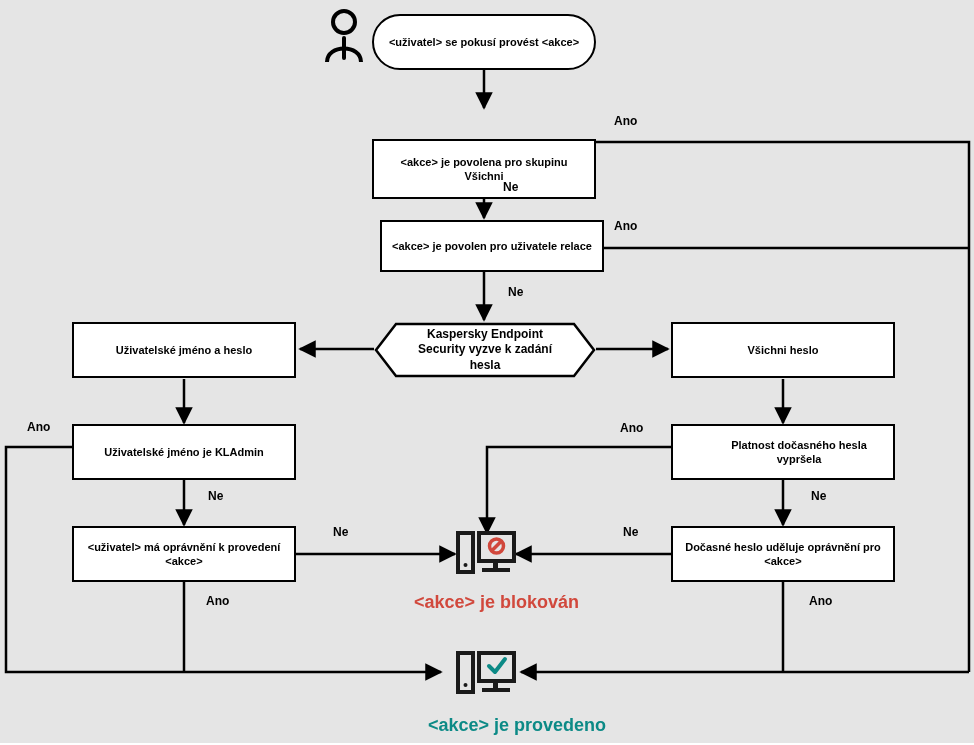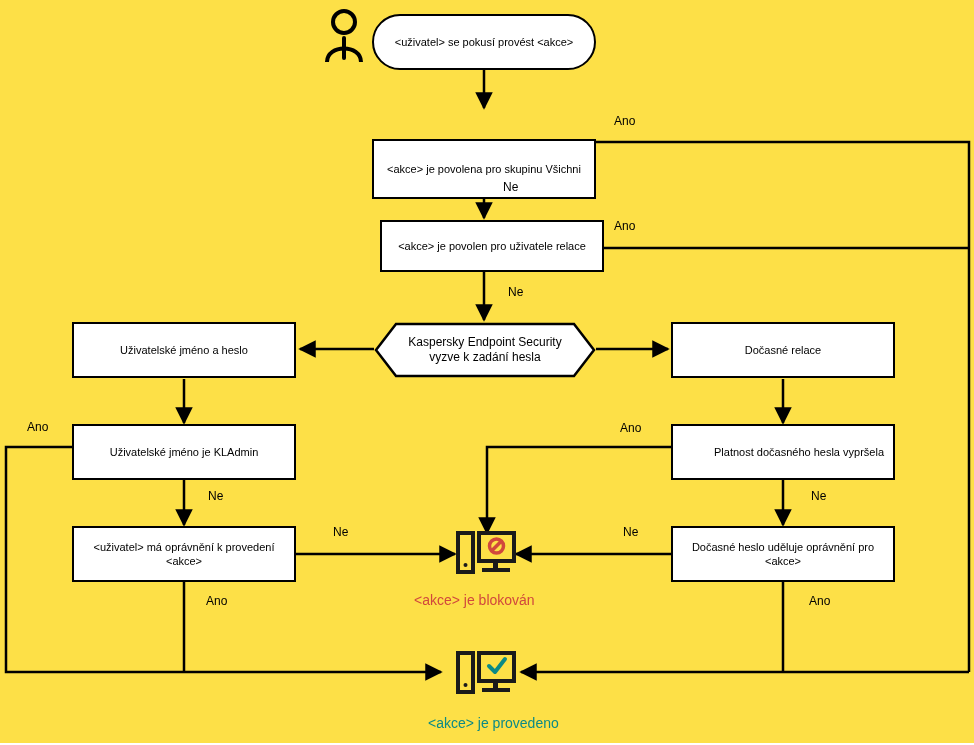--- a/index.html
+++ b/index.html
@@ -8,22 +8,23 @@
     background: #ffffff;
   }
   body {
     font-family: "Liberation Sans", sans-serif;
     color: #000000;
   }
   #canvas {
     position: relative;
     width: 974px;
     height: 743px;
-    background: #fde047;
+    background: #e5e5e5;
     overflow: hidden;
+    font-weight: bold;
   }
   #wires {
     position: absolute;
     left: 0;
     top: 0;
     width: 974px;
     height: 745px;
     pointer-events: none;
   }
   .node {
@@ -68,21 +69,21 @@
     padding: 0 28px;
   }
   .edge-label {
     position: absolute;
     font-size: 12px;
     color: #000000;
     white-space: nowrap;
   }
   .term-label {
     position: absolute;
-    font-size: 14px;
+    font-size: 18px;
     white-space: nowrap;
   }
   .term-blocked { color: #D1483C; }
   .term-done { color: #0C8A86; }
   .icon-abs {
     position: absolute;
   }
 </style>
 </head>
 <body>
@@ -160,21 +161,21 @@
       <polygon points="22,2 200,2 220,28 200,54 22,54 2,28" fill="#ffffff" stroke="#000000" stroke-width="2.5"></polygon>
     </svg>
     <span class="label">Kaspersky Endpoint Security vyzve k zadání hesla</span>
   </div>
 
   <div class="node rect" style="left:72px; top:322px; width:224px; height:56px;">
     <span class="label">Uživatelské jméno a heslo</span>
   </div>
 
   <div class="node rect" style="left:671px; top:322px; width:224px; height:56px;">
-    <span class="label">Dočasné relace</span>
+    <span class="label">Všichni heslo</span>
   </div>
 
   <div class="node rect" style="left:72px; top:424px; width:224px; height:56px;">
     <span class="label">Uživatelské jméno je KLAdmin</span>
   </div>
 
   <div class="node rect" style="left:671px; top:424px; width:224px; height:56px;padding-left:32px;">
     <span class="label">Platnost dočasného hesla vypršela</span>
   </div>
 

